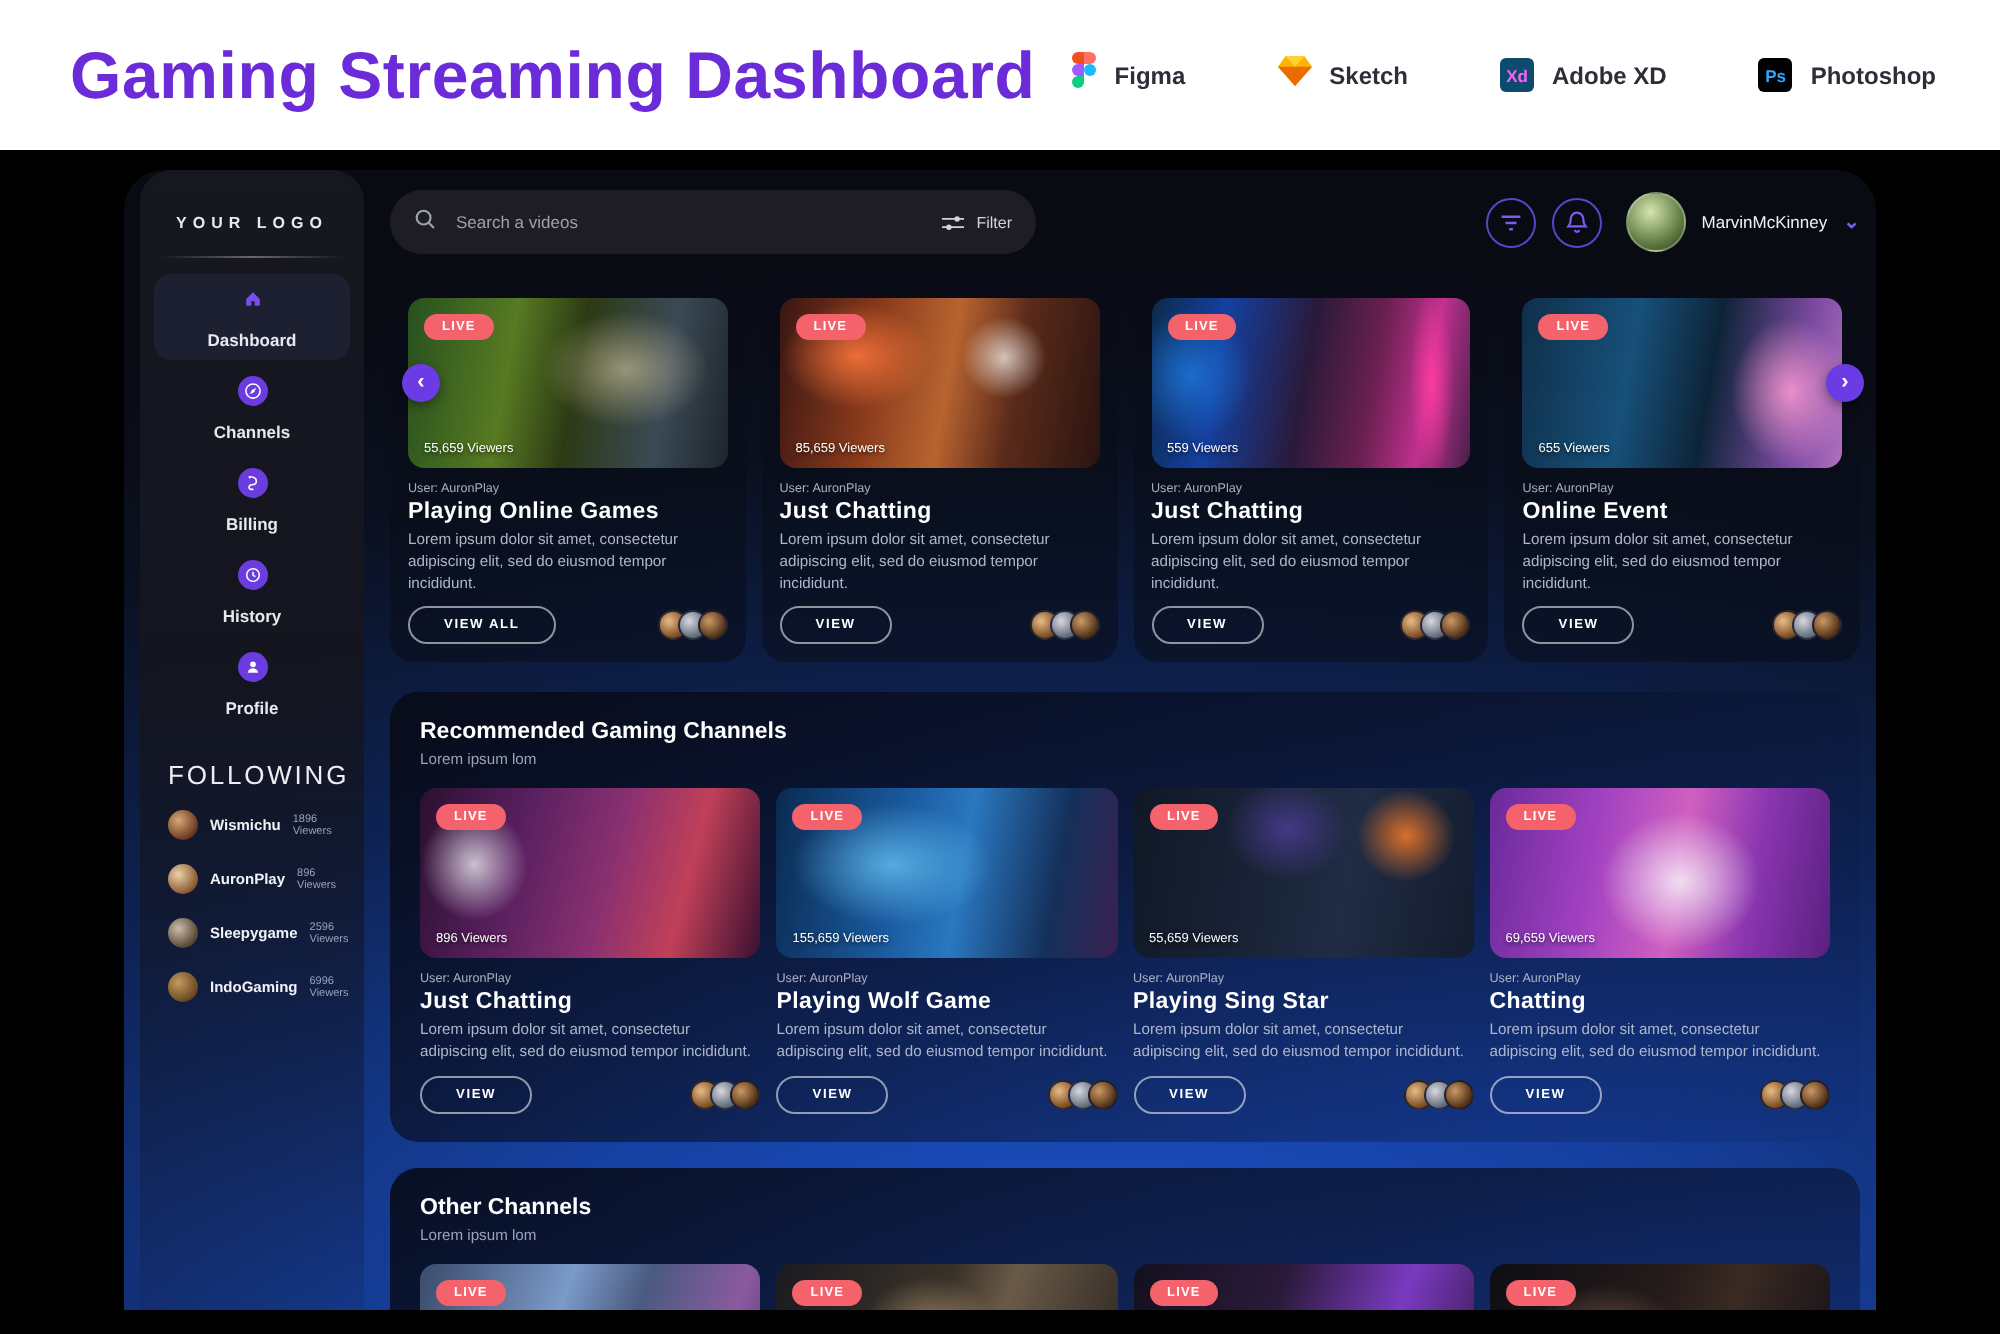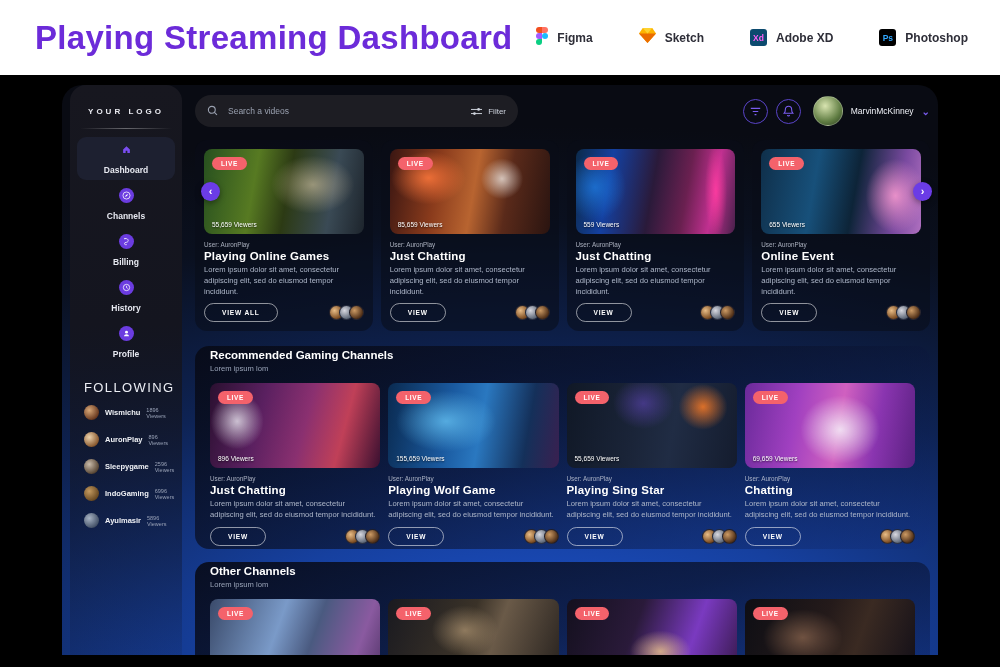--- a/index.html
+++ b/index.html
@@ -84,21 +84,21 @@
   .tv2{background:radial-gradient(circle at 35% 35%,#d8d8e0,#5e6878 70%);}
   .tv3{background:radial-gradient(circle at 35% 35%,#cc9a64,#503018 70%);}
 
   .frow{margin-top:13px;position:relative;}
   .navbtn{position:absolute;top:42px;width:19px;height:19px;border-radius:50%;background:#6b3ce6;color:#fff;
           display:flex;align-items:center;justify-content:center;font-size:11px;font-weight:700;cursor:pointer;
           box-shadow:0 2px 6px rgba(0,0,0,.4);z-index:5;line-height:1;}
   .navbtn.prev{left:6px;}
   .navbtn.next{right:-2px;}
 
-  .panel{margin-top:15px;border-radius:14px;padding:3px 15px;
+  .panel{margin-top:15px;border-radius:14px;padding:14px 15px;
          background:linear-gradient(150deg,rgba(7,9,20,.85) 0%,rgba(9,14,34,.62) 45%,rgba(18,48,130,.30) 100%);}
   .panel.other{margin-top:13px;padding-bottom:0;
          background:linear-gradient(160deg,rgba(7,9,20,.88) 0%,rgba(9,14,34,.7) 55%,rgba(14,35,95,.45) 100%);}
   .ptitle{font-size:11.5px;font-weight:700;color:#fff;}
   .psub{margin-top:3px;font-size:7.6px;color:#9aa4b8;}
   .panel .cards{margin-top:10px;}
   .thumb.small{height:70px;border-radius:8px;}
 
   
   .t11{background:radial-gradient(42% 55% at 68% 42%,rgba(235,215,175,.55),transparent 62%),
@@ -125,21 +125,21 @@
        linear-gradient(110deg,#1a1a20 0%,#3a3228 46%,#6a5a48 62%,#2a2420 100%);}
   .t33{background:radial-gradient(30% 50% at 55% 75%,rgba(240,200,140,.8),transparent 60%),
        linear-gradient(110deg,#14101e 0%,#2a1a3a 40%,#7a3ac0 72%,#3a1a50 100%);}
   .t34{background:radial-gradient(36% 62% at 34% 55%,rgba(125,92,72,.85),transparent 65%),
        linear-gradient(110deg,#0e0e14 0%,#241a1a 45%,#3a2a22 66%,#141018 100%);}
 </style>
 </head>
 <body>
 
 <div class="hdr">
-  <h1>Playing Streaming Dashboard</h1>
+  <h1>Gaming Streaming Dashboard</h1>
   <div class="tools">
     <div class="tool">
       <span><svg width="12" height="18" viewBox="0 0 24 36">
             <path fill="#F24E1E" d="M0 6a6 6 0 016-6h6v12H6a6 6 0 01-6-6z"></path>
             <path fill="#FF7262" d="M12 0h6a6 6 0 110 12h-6z"></path>
             <path fill="#A259FF" d="M0 18a6 6 0 016-6h6v12H6a6 6 0 01-6-6z"></path>
             <path fill="#1ABCFE" d="M12 18a6 6 0 1112 0 6 6 0 01-12 0z"></path>
             <path fill="#0ACF83" d="M0 30a6 6 0 016-6h6v6a6 6 0 11-12 0z"></path>
           </svg></span>
       <span class="lbl">Figma</span>
@@ -228,25 +228,20 @@
     </div>
     <div class="fi">
       <span class="fa fa3"></span>
       <span class="fn">Sleepygame</span>
       <span class="fv">2596 Viewers</span>
     </div>
     <div class="fi">
       <span class="fa fa4"></span>
       <span class="fn">IndoGaming</span>
       <span class="fv">6996 Viewers</span>
-    </div>
-    <div class="fi">
-      <span class="fa fa5"></span>
-      <span class="fn">Ayulmasir</span>
-      <span class="fv">5896 Viewers</span>
     </div>
   </div>
 
   <div class="main">
 
     <div class="tb">
       <div class="search">
         <span><svg width="11" height="11" viewBox="0 0 16 16">
               <circle cx="7" cy="7" r="5" fill="none" stroke="#9aa1b0" stroke-width="1.6"></circle>
               <path d="M10.8 10.8L14.5 14.5" stroke="#9aa1b0" stroke-width="1.6"></path>

